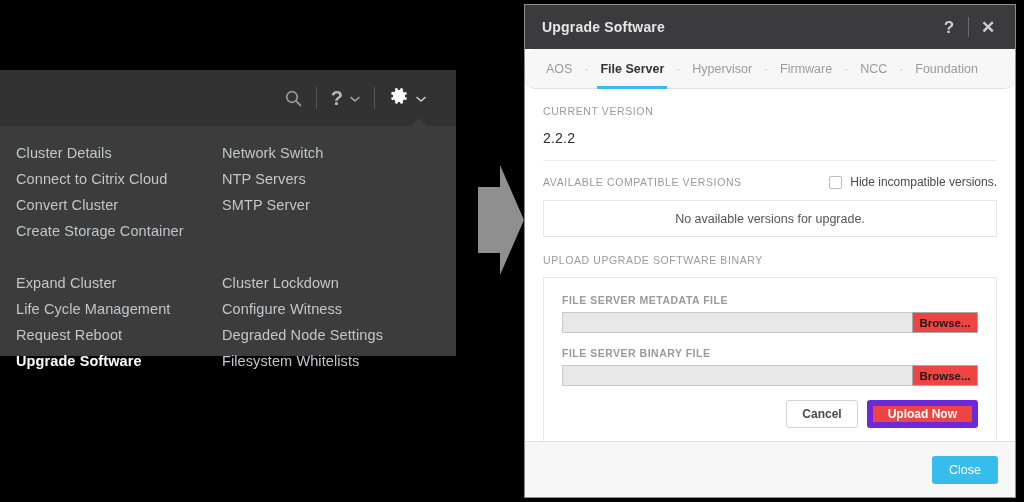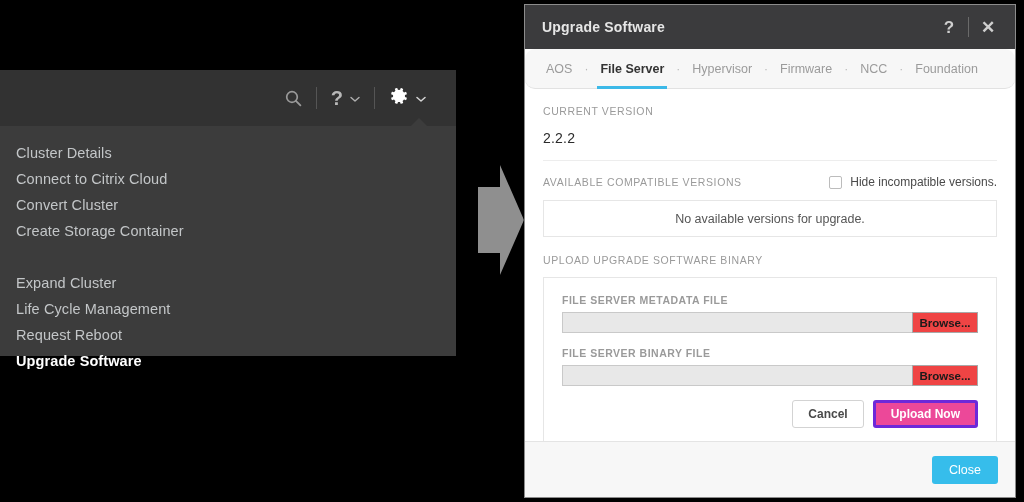--- a/index.html
+++ b/index.html
@@ -311,22 +311,22 @@
     justify-content: center;
     cursor: pointer;
     font-family: "Liberation Sans", sans-serif;
   }
   .btn-secondary {
     background: #ffffff;
     border: 1px solid #d3d3d3;
     color: #4a4a4a;
   }
   .btn-primary {
-    background: #ec4899;
-    border: 3px solid #6d28d9;
+    background: #ef4444;
+    border: 6px solid #6d28d9;
     color: #ffffff;
   }
 
   #dialog-footer {
     flex: 0 0 auto;
     height: 56px;
     background: #f7f7f7;
     border-top: 1px solid #e4e4e4;
     display: flex;
     align-items: center;
@@ -399,20 +399,31 @@
         <div class="menu-item">Connect to Citrix Cloud</div>
         <div class="menu-item">Convert Cluster</div>
         <div class="menu-item">Create Storage Container</div>
         <div class="menu-spacer"></div>
         <div class="menu-item">Expand Cluster</div>
         <div class="menu-item">Life Cycle Management</div>
         <div class="menu-item">Request Reboot</div>
         <div class="menu-item active">Upgrade Software</div>
       </div>
 
+      <div class="menu-col menu-col-right">
+        <div class="menu-item">Network Switch</div>
+        <div class="menu-item">NTP Servers</div>
+        <div class="menu-item">SMTP Server</div>
+        <div class="menu-spacer"></div>
+        <div class="menu-spacer"></div>
+        <div class="menu-item">Cluster Lockdown</div>
+        <div class="menu-item">Configure Witness</div>
+        <div class="menu-item">Degraded Node Settings</div>
+        <div class="menu-item">Filesystem Whitelists</div>
+      </div>
 
     </div>
   </div>
 </div>
 
 <div id="flow-arrow">
   <svg width="46" height="110" viewBox="0 0 46 110">
     <polygon points="0,22 22,22 22,0 46,55 22,110 22,88 0,88" fill="#8f8f8f"></polygon>
   </svg>
 </div>

